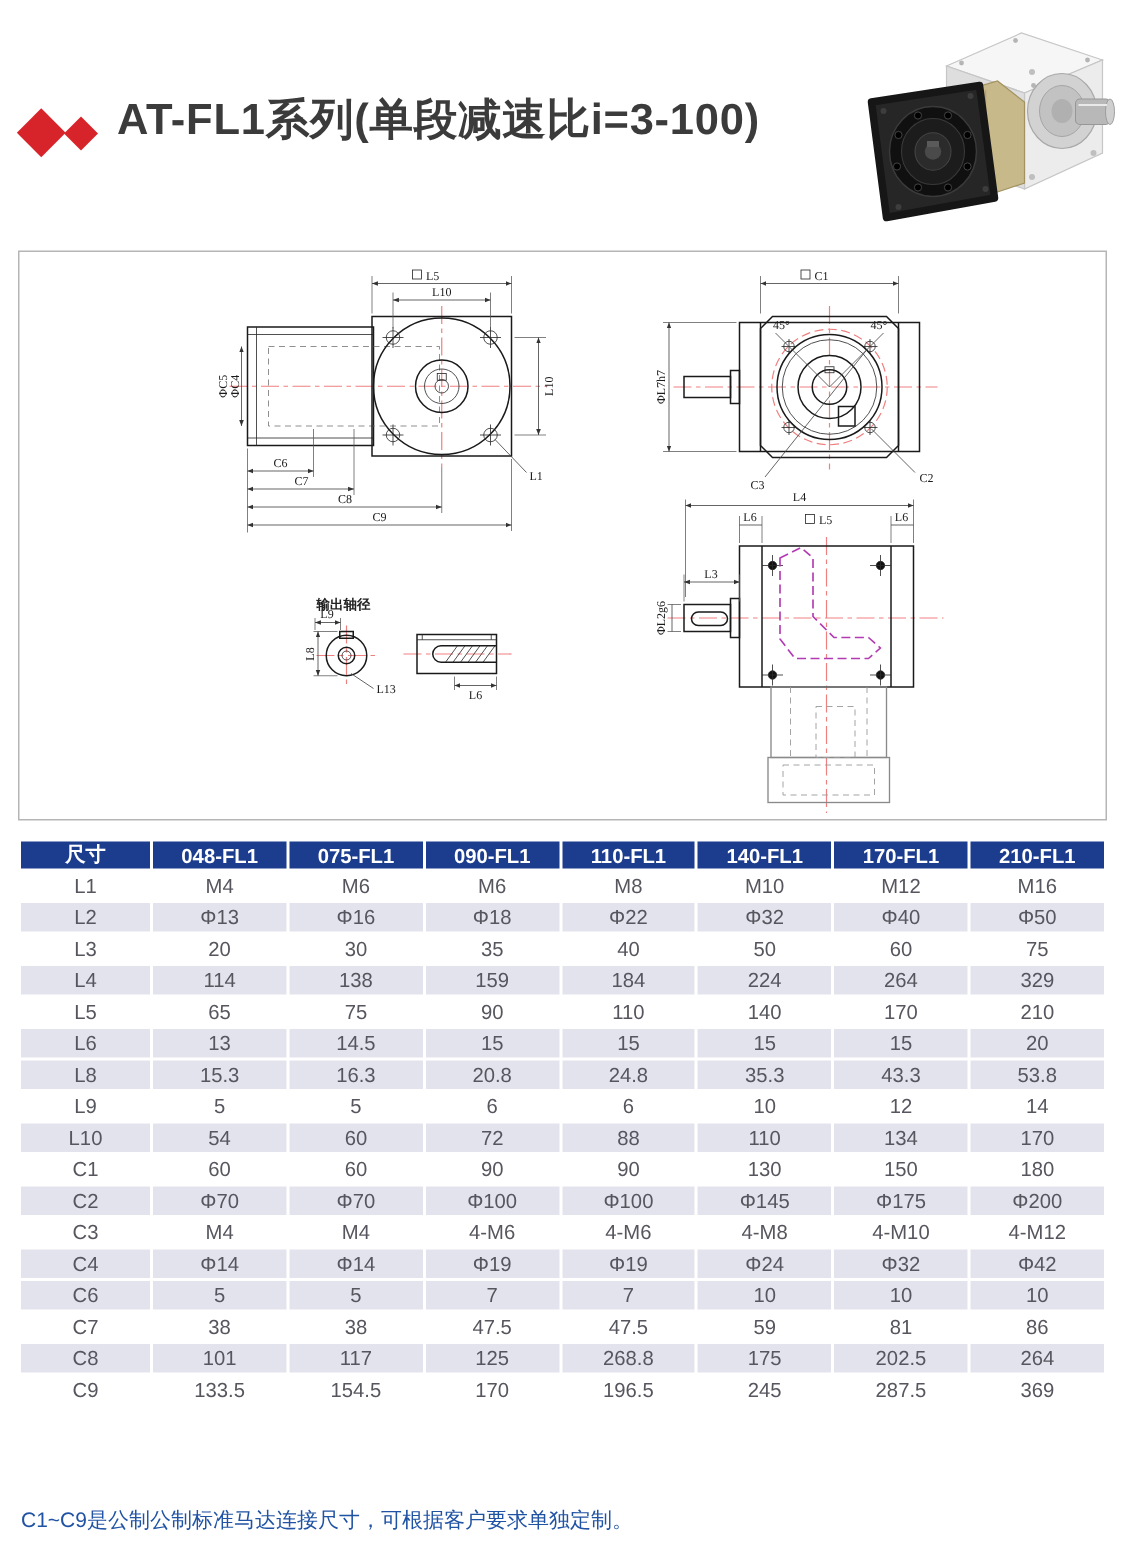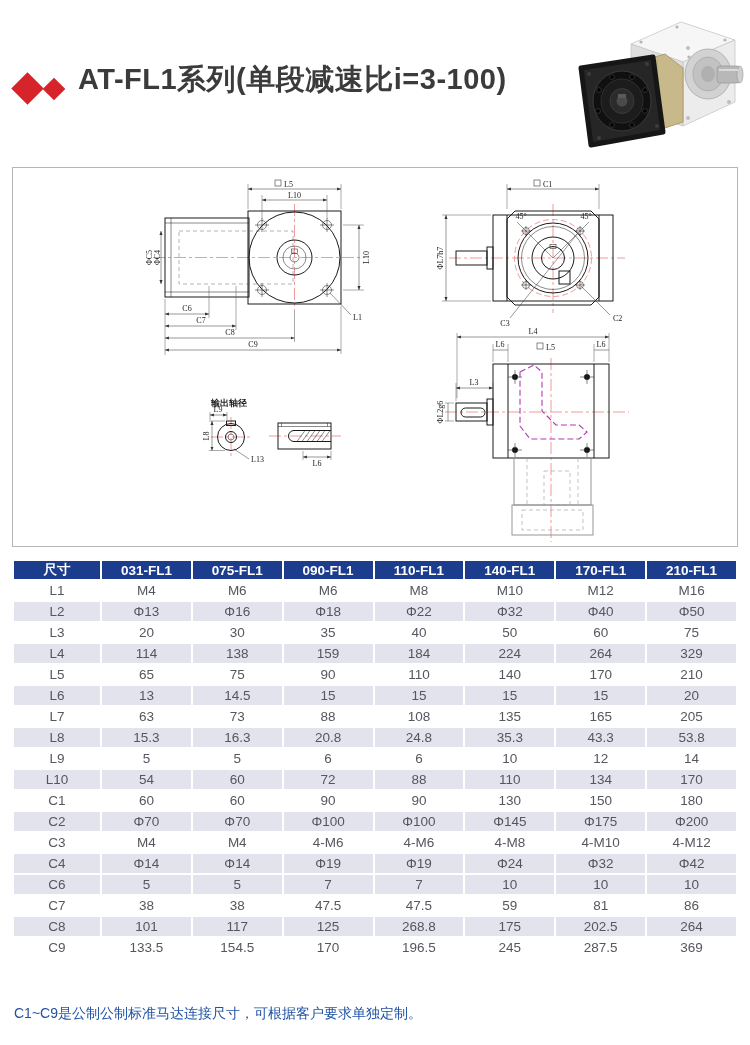--- a/index.html
+++ b/index.html
@@ -312,21 +312,21 @@
     <line class="dim" x1="290" y1="289" x2="318" y2="289" marker-start="url(#ar)" marker-end="url(#ar)"></line>
     <text class="dlb mid f7" x="304" y="298">L6</text>
   </g>
 </svg>
 </div>
 
 <table class="spec">
   <thead>
     <tr>
         <th>尺寸</th>
-        <th>031-FL1</th>
+        <th>048-FL1</th>
         <th>075-FL1</th>
         <th>090-FL1</th>
         <th>110-FL1</th>
         <th>140-FL1</th>
         <th>170-FL1</th>
         <th>210-FL1</th>
       </tr>
   </thead>
   <tbody>
       <tr>
@@ -382,30 +382,20 @@
       <tr class="stripe">
         <td>L6</td>
         <td>13</td>
         <td>14.5</td>
         <td>15</td>
         <td>15</td>
         <td>15</td>
         <td>15</td>
         <td>20</td>
       </tr>
-      <tr>
-        <td>L7</td>
-        <td>63</td>
-        <td>73</td>
-        <td>88</td>
-        <td>108</td>
-        <td>135</td>
-        <td>165</td>
-        <td>205</td>
-      </tr>
       <tr class="stripe">
         <td>L8</td>
         <td>15.3</td>
         <td>16.3</td>
         <td>20.8</td>
         <td>24.8</td>
         <td>35.3</td>
         <td>43.3</td>
         <td>53.8</td>
       </tr>

